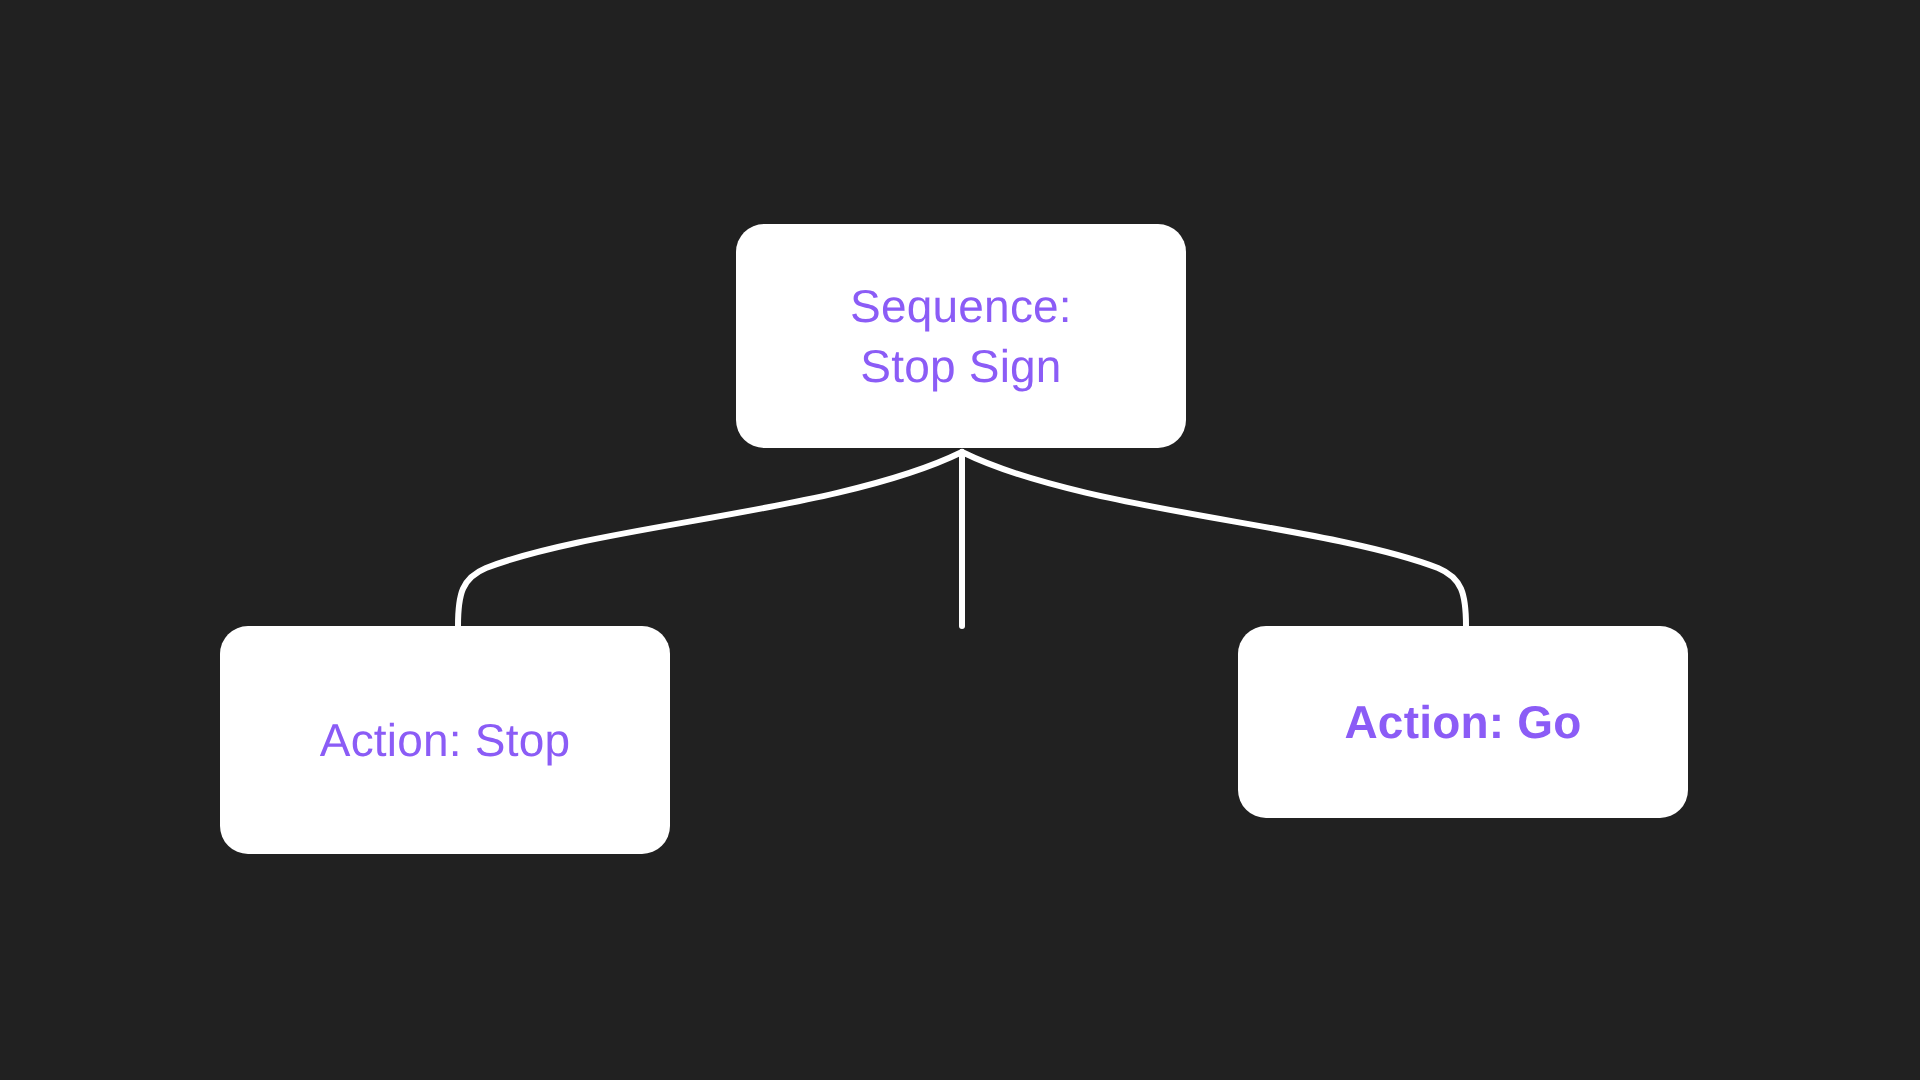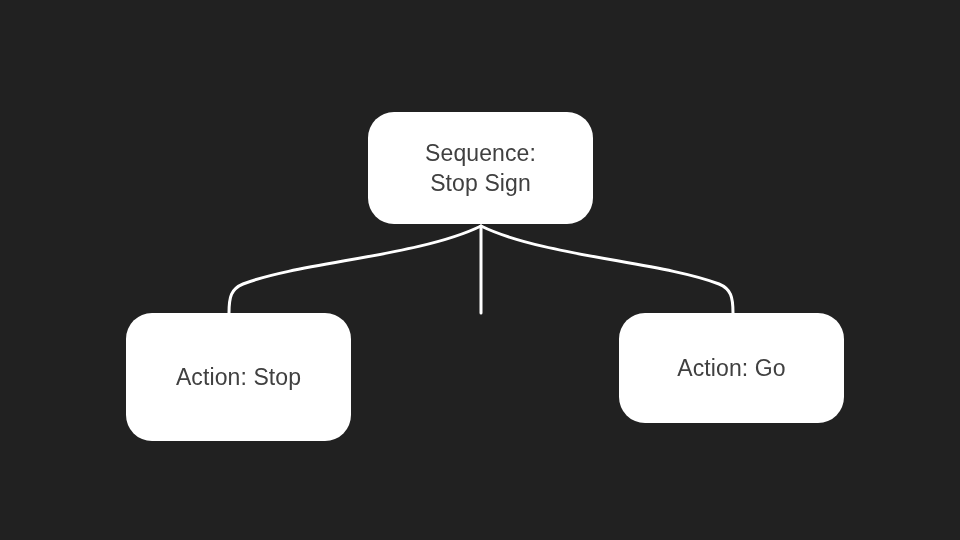--- a/index.html
+++ b/index.html
@@ -24,59 +24,60 @@
     left: 0;
     top: 0;
     width: 960px;
     height: 540px;
     pointer-events: none;
   }
   .node {
     position: absolute;
     box-sizing: border-box;
     background: #ffffff;
-    border-radius: 26px;
+    border-radius: 14px;
     display: flex;
     align-items: center;
     justify-content: center;
     text-align: center;
-    color: #404040;
+    color: #8b5cf6;
     font-size: 23px;
     line-height: 30px;
     letter-spacing: 0.1px;
     padding: 4px 14px;
     font-family: "Liberation Sans", sans-serif;
   }
   .node-label {
     display: block;
     white-space: pre-line;
   }
   #node-root {
     left: 368px;
     top: 112px;
     width: 225px;
     height: 112px;
   }
   #node-child-0 {
-    left: 126px;
+    left: 110px;
     top: 313px;
     width: 225px;
-    height: 128px;
+    height: 114px;
   }
   #node-child-1 {
     left: 368px;
     top: 313px;
     width: 225px;
     height: 114px;
   }
   #node-child-2 {
     left: 619px;
     top: 313px;
     width: 225px;
-    height: 110px;
+    height: 96px;
+    font-weight: bold;
   }
 </style>
 </head>
 <body>
 
 <div id="canvas" style="background: rgb(33, 33, 33);">
 
   <svg id="edge-layer" viewBox="0 0 960 540" width="960" height="540" xmlns="http://www.w3.org/2000/svg">
     <g fill="none" stroke="#ffffff" stroke-width="3" stroke-linecap="round">
       <path d="M 481 226 C 420 256 300 262 243 284 C 231 289 229 297 229 313"></path>

